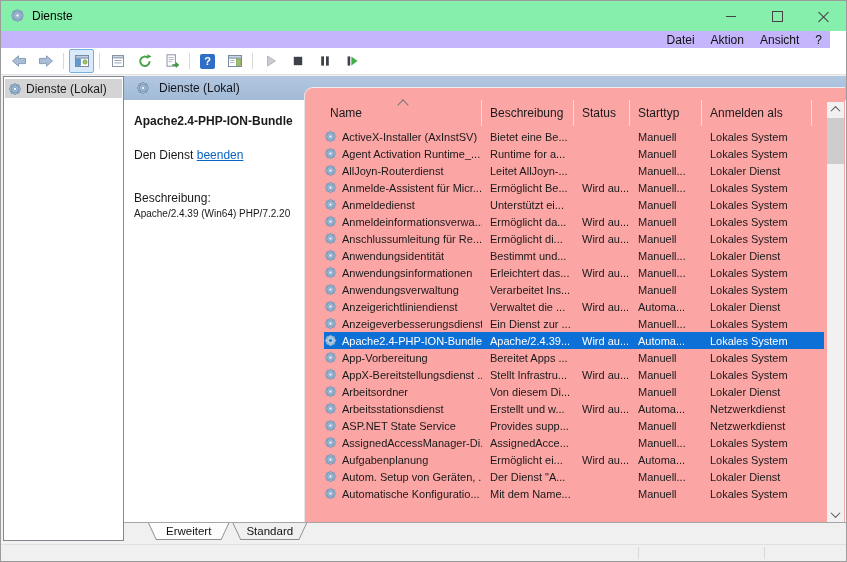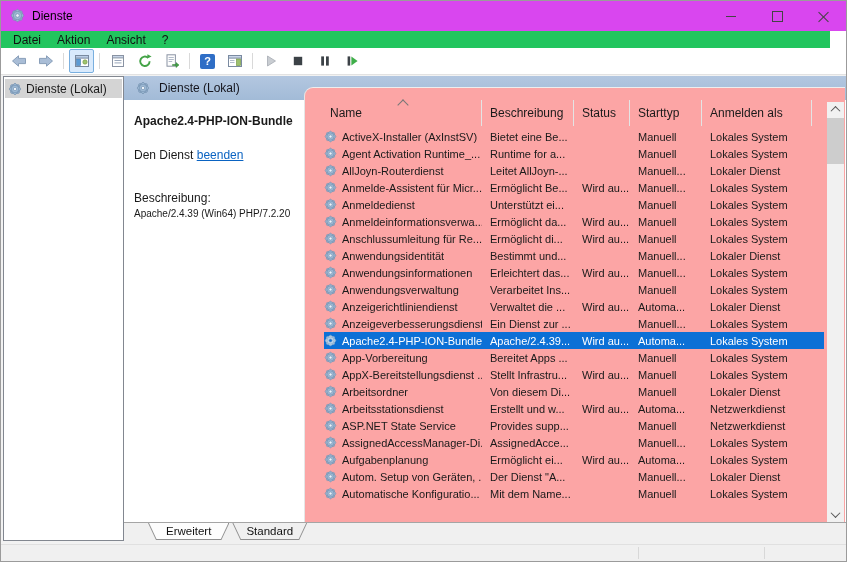--- a/index.html
+++ b/index.html
@@ -1,32 +1,32 @@
 <!DOCTYPE html>
 <html><head>
 <meta charset="utf-8">
 <style>
   html,body{margin:0;padding:0;background:#e8e8e8;font-family:"Liberation Sans","DejaVu Sans",sans-serif;-webkit-font-smoothing:antialiased;}
   .window{position:relative;width:845px;height:560px;background:#ffffff;border:1px solid #9b9b9b;overflow:hidden;font-size:12px;color:#1a1a1a;}
 
   
-  .titlebar{position:absolute;top:0;left:0;right:0;height:30px;background:#d946ef;}
+  .titlebar{position:absolute;top:0;left:0;right:0;height:30px;background:#86efac;}
   .titlebar .app-icon{position:absolute;left:9px;top:7px;width:16px;height:16px;}
   .titlebar .title{position:absolute;left:31px;top:8px;font-size:12px;color:#000;}
   .win-controls{position:absolute;right:0;top:0;height:30px;display:flex;}
   .win-btn{width:46px;height:30px;display:flex;align-items:center;justify-content:center;}
   .glyph-min{width:10px;height:1px;background:#444;}
   .glyph-max{width:9px;height:9px;border:1px solid #444;}
   .glyph-close{position:relative;width:11px;height:11px;}
   .glyph-close::before,.glyph-close::after{content:"";position:absolute;left:5px;top:-1px;width:1px;height:14px;background:#444;}
   .glyph-close::before{transform:rotate(45deg);}
   .glyph-close::after{transform:rotate(-45deg);}
 
   
-  .menubar{position:absolute;top:30px;left:0;right:16px;height:17px;background:#22c55e;display:flex;align-items:center;padding-left:4px;}
+  .menubar{position:absolute;top:30px;left:0;right:16px;height:17px;background:#c4b5fd;display:flex;align-items:center;padding-left:4px;justify-content:flex-end;}
   .menu-item{padding:1px 8px;font-size:12px;color:#111;}
 
   
   .toolbar{position:absolute;top:47px;left:0;right:0;height:26px;background:#fff;border-bottom:1px solid #e2e2e2;display:flex;align-items:center;padding-left:4px;}
   .tb-btn{width:23px;height:22px;display:flex;align-items:center;justify-content:center;border:1px solid transparent;border-radius:2px;margin:0 1px;}
   .tb-btn.active{background:#d9eafc;border-color:#79afdf;}
   .tb-sep{width:1px;height:16px;background:#d9d9d9;margin:0 4px;}
   .help-badge{width:15px;height:15px;background:#2f6ec6;color:#fff;font-weight:bold;font-size:11px;display:flex;align-items:center;justify-content:center;border-radius:2px;}
 
   

